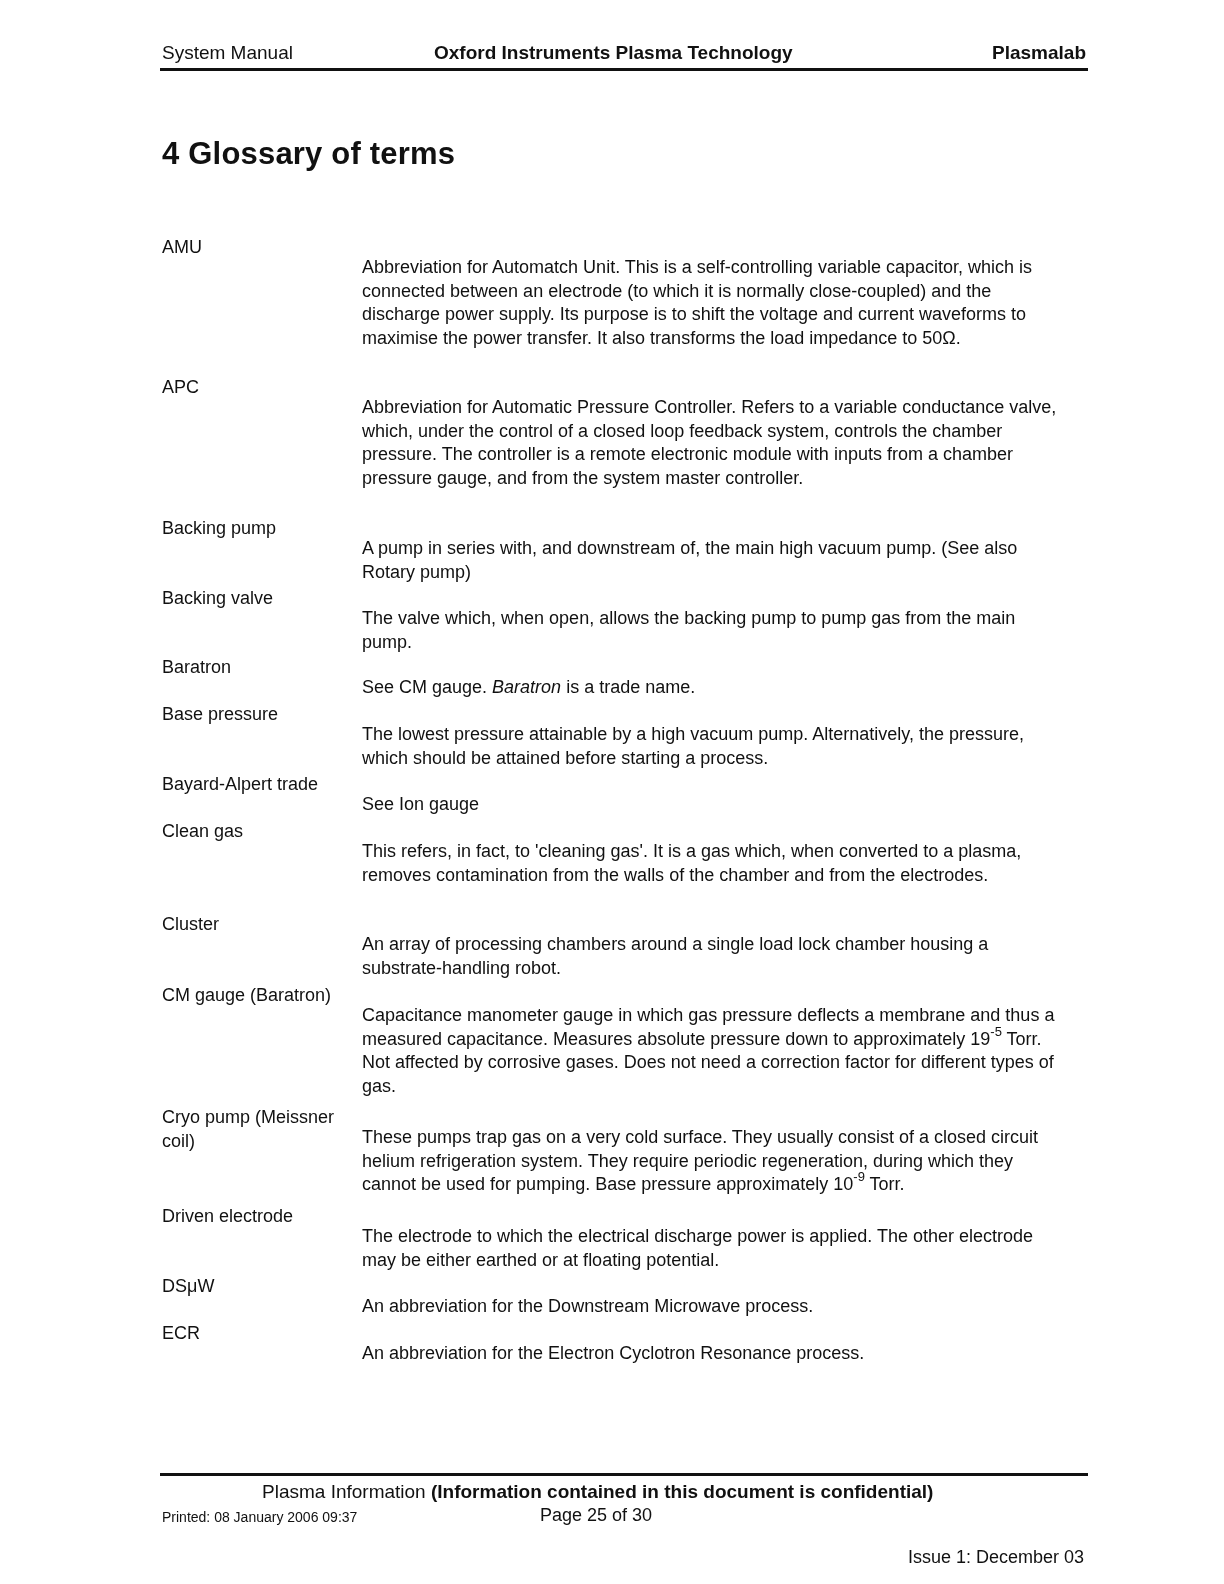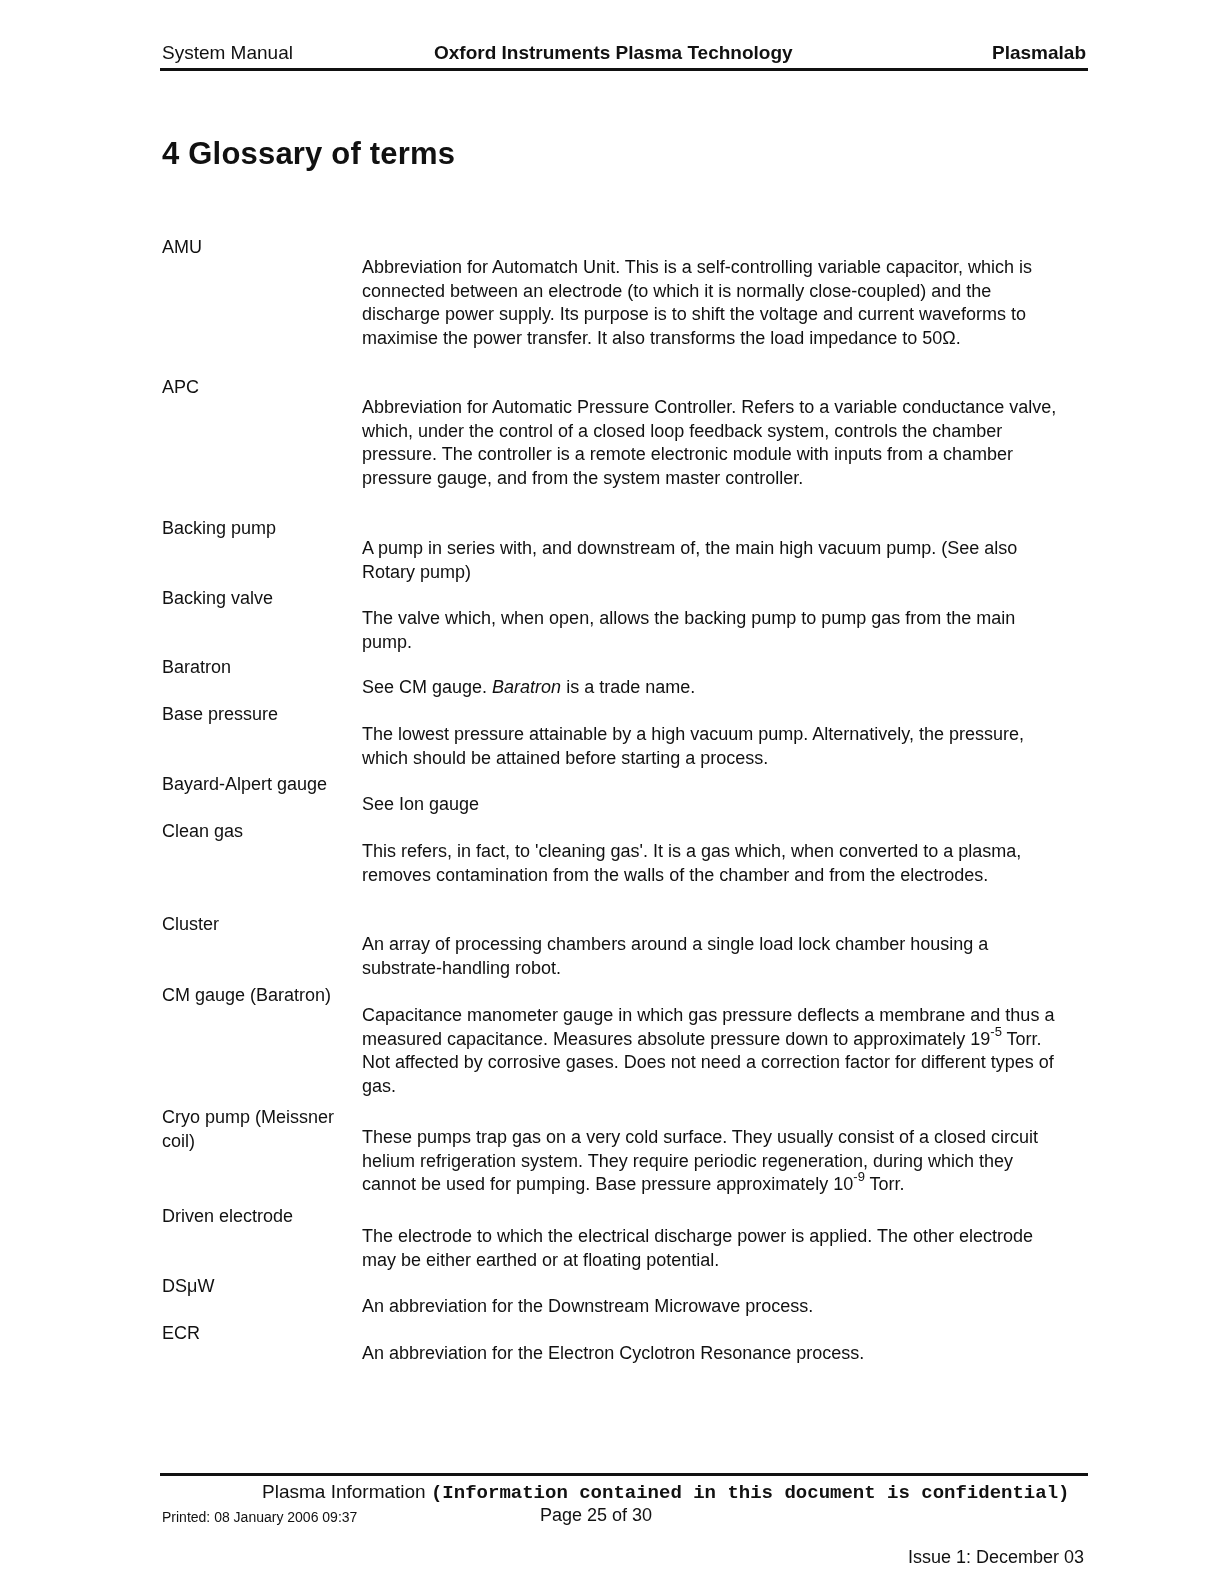--- a/index.html
+++ b/index.html
@@ -25,21 +25,21 @@
     .entry { position: absolute; left: 162px; width: 920px; font-size: 18px; line-height: 23.5px; }
     .term { position: absolute; left: 0; top: 0; width: 200px; }
     .def { position: absolute; left: 200px; top: 0; width: 705px; margin-top: 20px; }
     sup { font-size: 13px; line-height: 0; position: relative; top: -2px; }
     .footer-rule {
       position: absolute; left: 160px; top: 1473px; width: 928px; height: 3px; background: #111;
     }
     .footer-line1 {
       position: absolute; left: 262px; top: 1481px; font-size: 19px;
     }
-    .footer-line1 b { font-weight: bold; font-family: Liberation Mono, monospace; }
+    .footer-line1 b { font-weight: bold; }
     .footer-printed { position: absolute; left: 162px; top: 1509px; font-size: 14px; }
     .footer-page { position: absolute; left: 540px; top: 1505px; font-size: 18px; }
     .footer-issue { position: absolute; right: 140px; top: 1547px; font-size: 18px; }
   </style>
 </head>
 <body>
 
 <div class="header">
   <span class="left">System Manual</span>
   <span class="center">Oxford Instruments Plasma Technology</span>
@@ -68,21 +68,21 @@
   </div>
   <div class="entry" style="top:656px">
     <div class="term">Baratron</div>
     <div class="def"><span>See CM gauge. </span><i>Baratron</i><span> is a trade name.</span></div>
   </div>
   <div class="entry" style="top:703px">
     <div class="term">Base pressure</div>
     <div class="def">The lowest pressure attainable by a high vacuum pump. Alternatively, the pressure, which should be attained before starting a process.</div>
   </div>
   <div class="entry" style="top:773px">
-    <div class="term">Bayard-Alpert gauge</div>
+    <div class="term">Bayard-Alpert trade</div>
     <div class="def">See Ion gauge</div>
   </div>
   <div class="entry" style="top:820px">
     <div class="term">Clean gas</div>
     <div class="def">This refers, in fact, to 'cleaning gas'. It is a gas which, when converted to a plasma, removes contamination from the walls of the chamber and from the electrodes.</div>
   </div>
   <div class="entry" style="top:913px">
     <div class="term">Cluster</div>
     <div class="def">An array of processing chambers around a single load lock chamber housing a substrate-handling robot.</div>
   </div>

